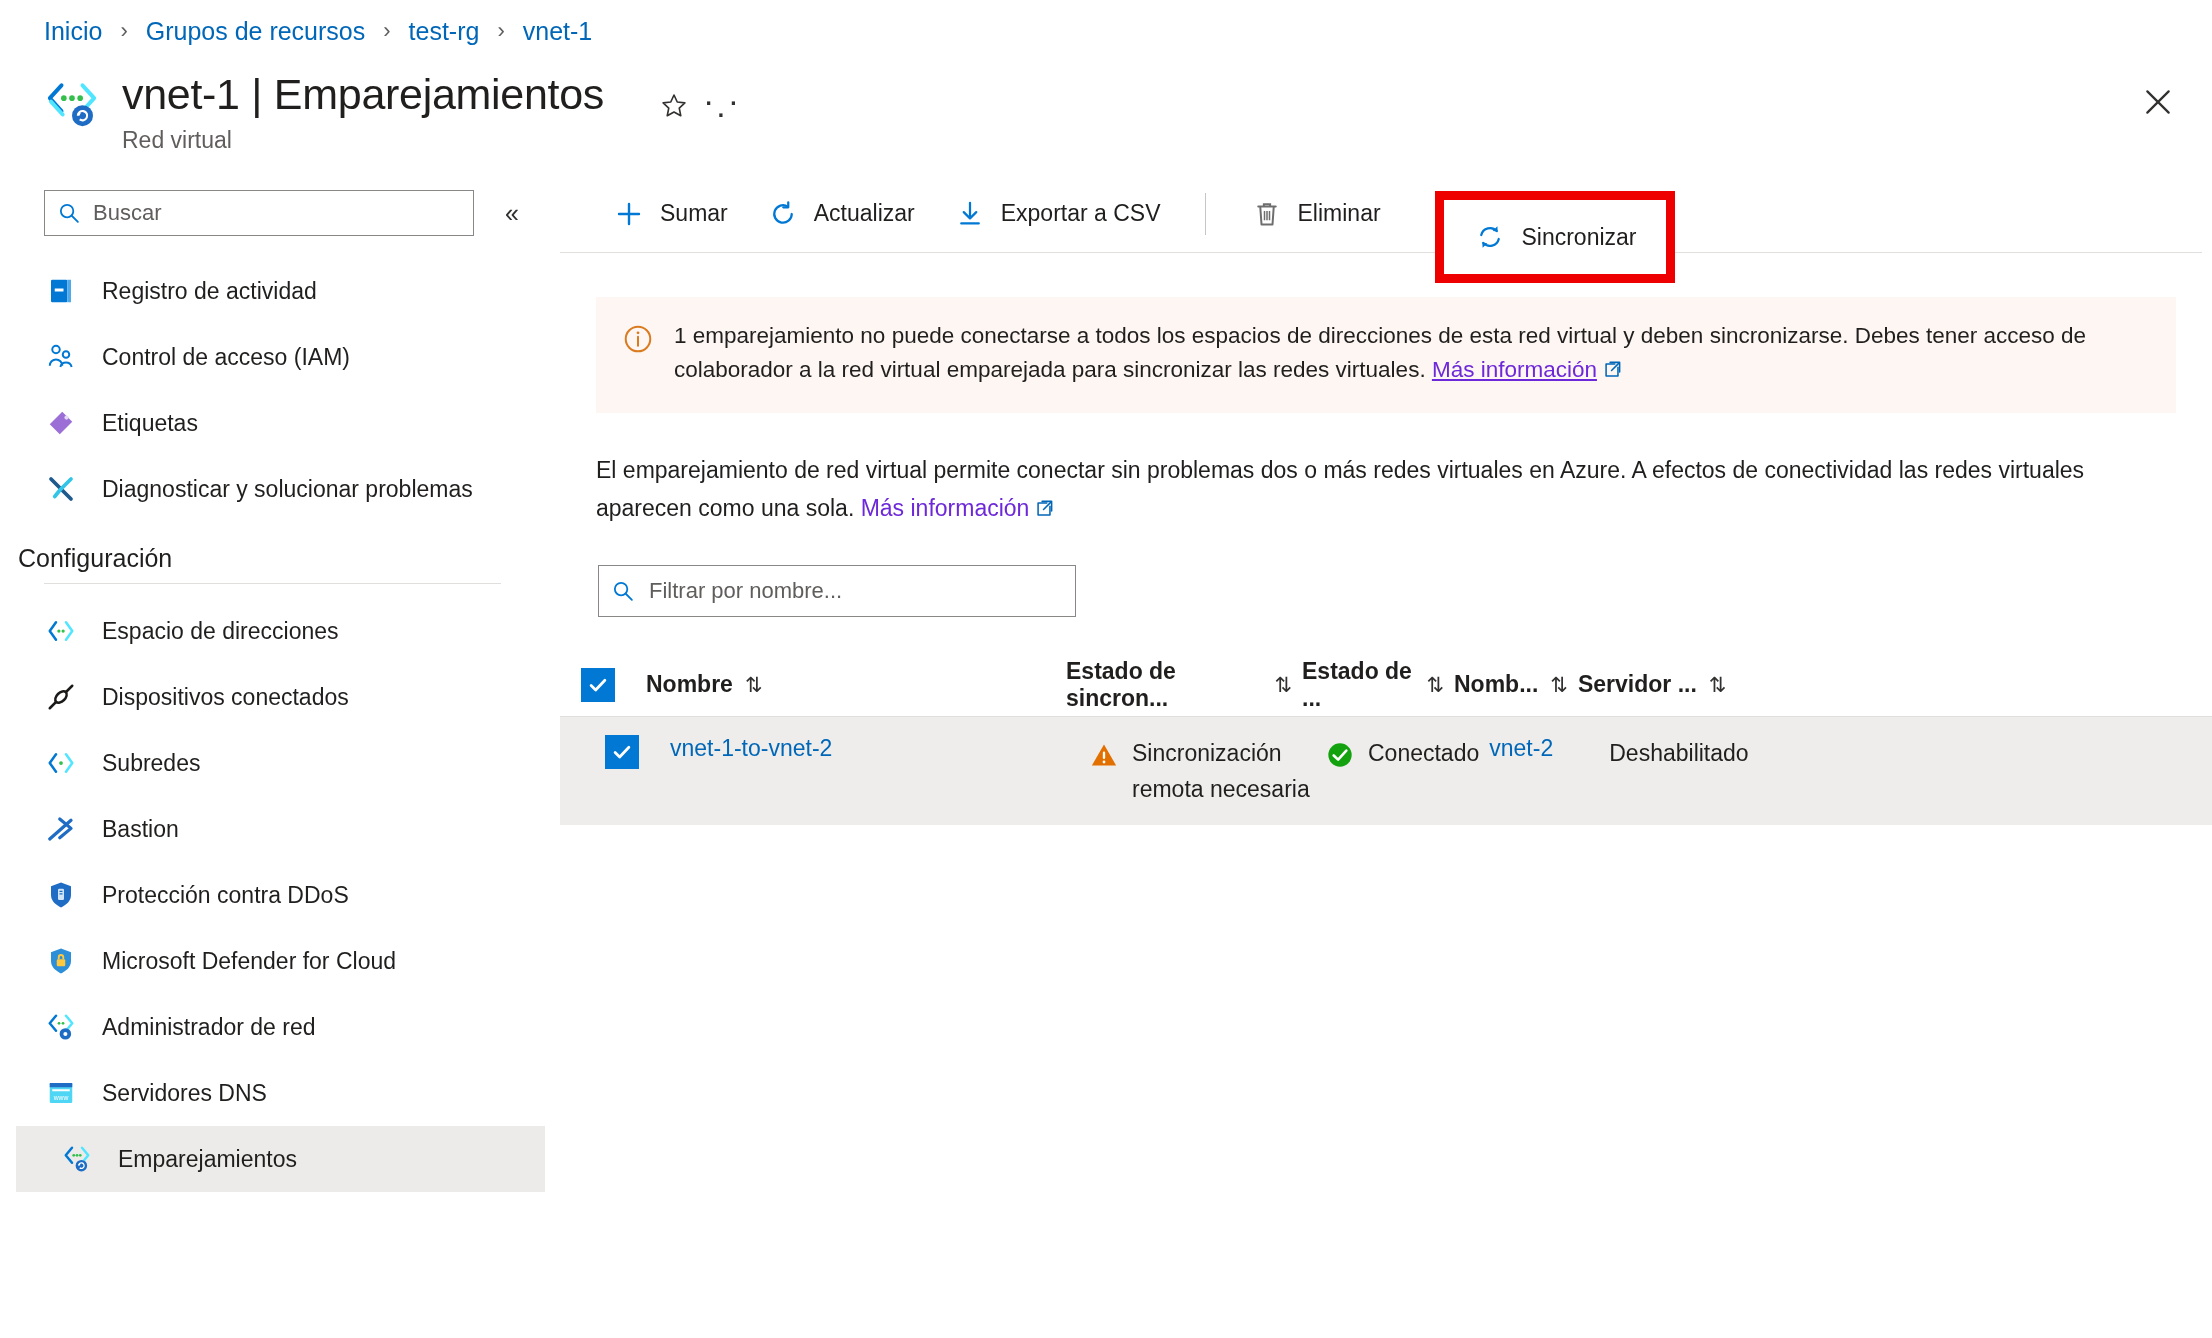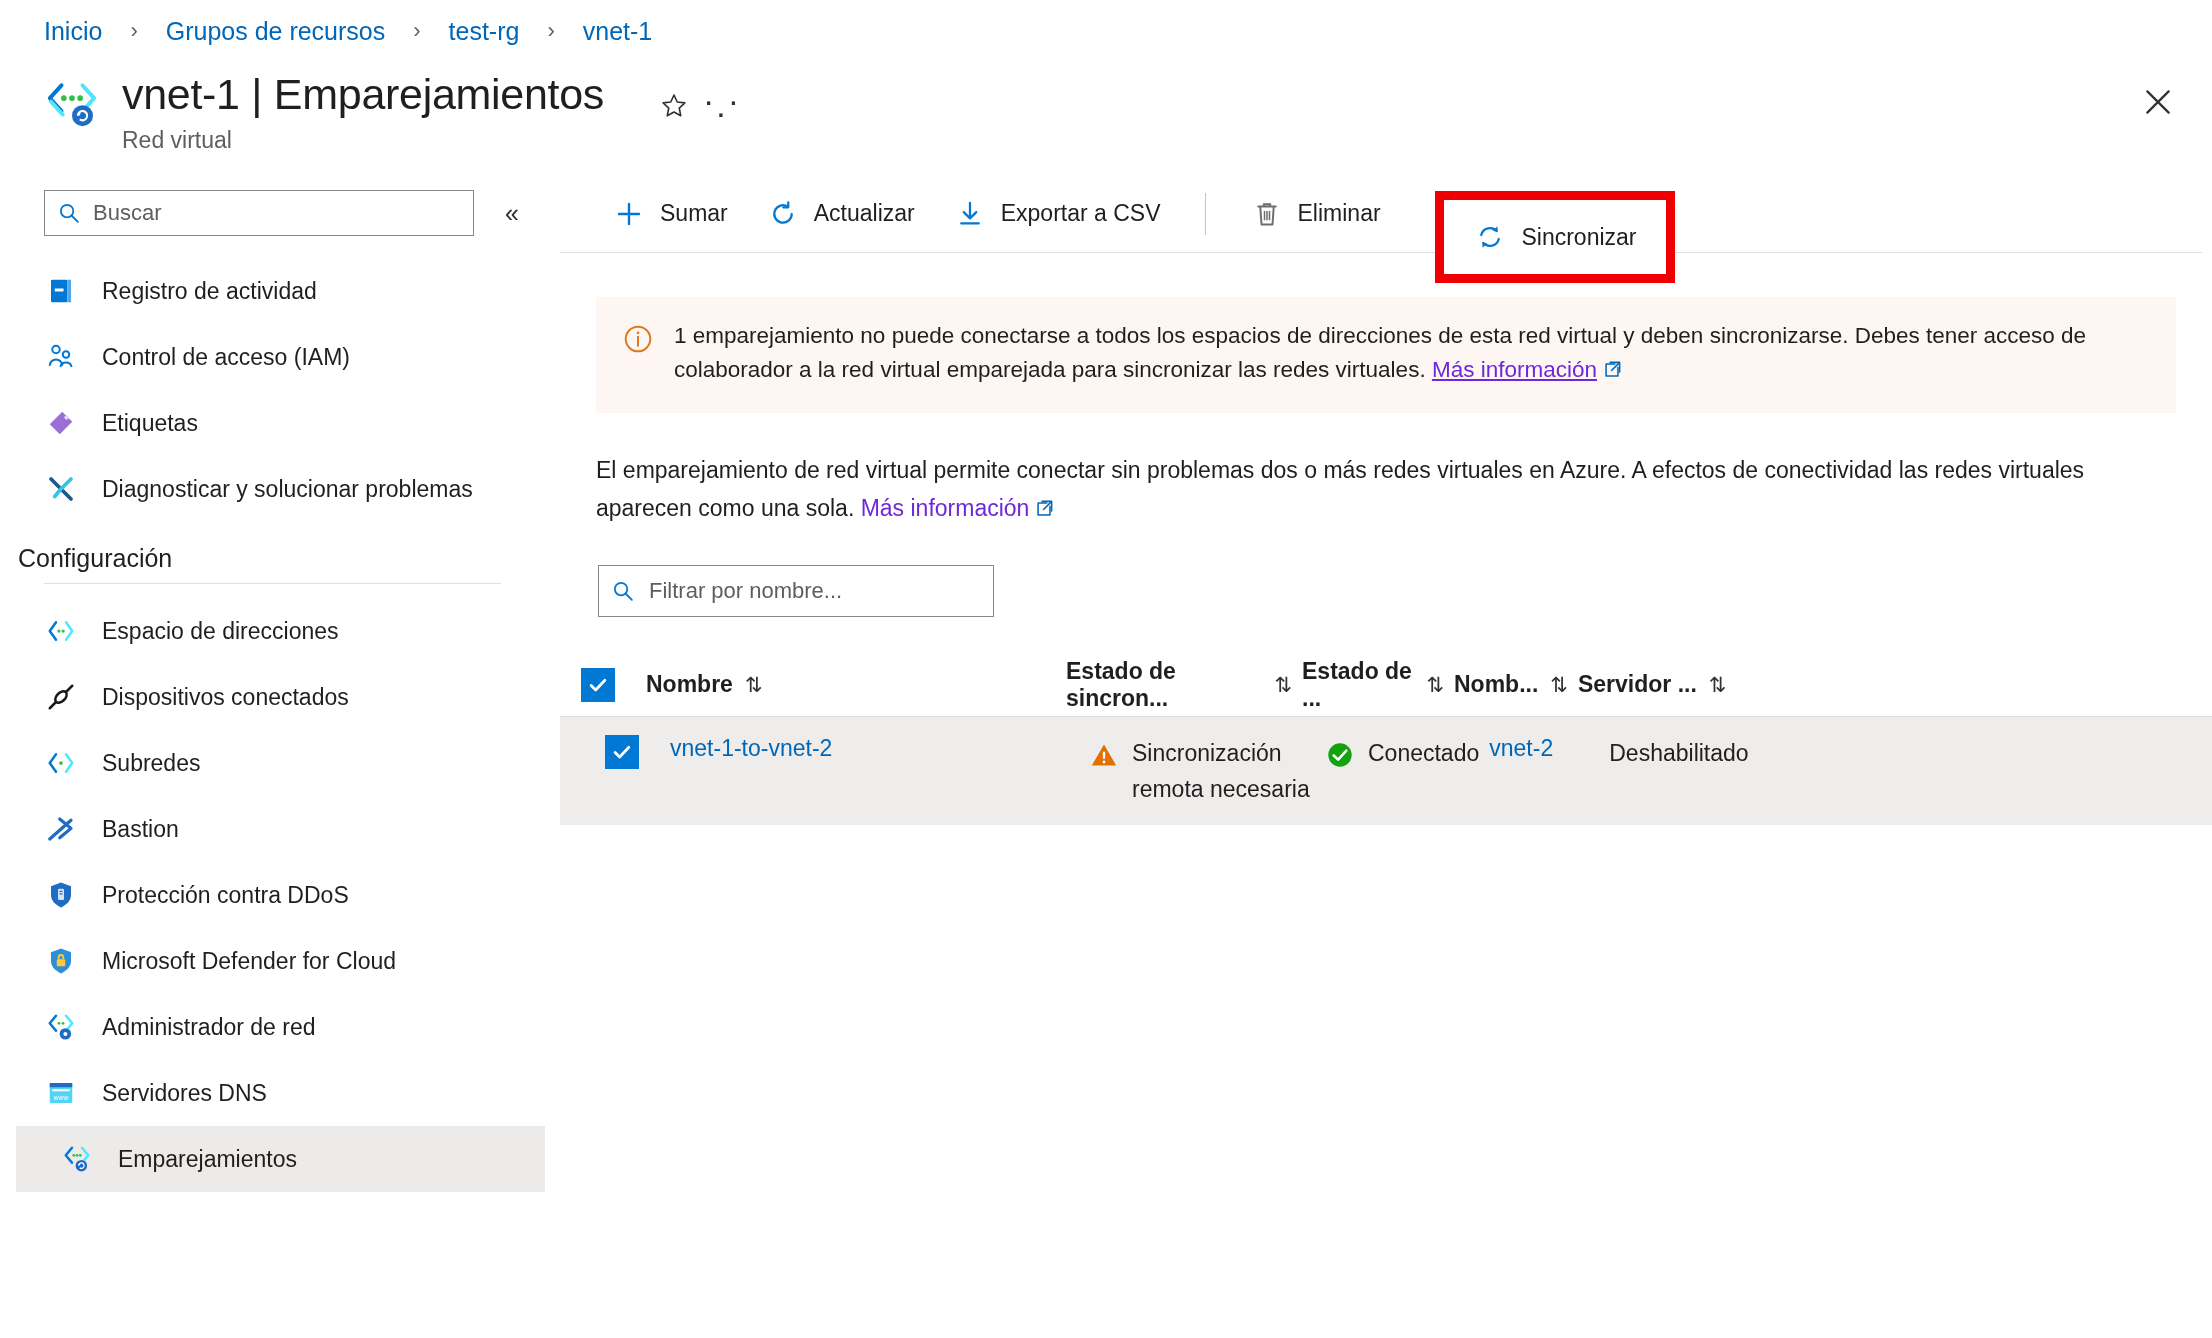--- a/index.html
+++ b/index.html
@@ -9,21 +9,21 @@
     background: #ffffff;
     font-family: "Liberation Sans", sans-serif;
     color: #1b1a19;
     overflow: hidden;
   }
   #page { position: relative; width: 2212px; height: 1338px; background: #fff; }
 
   
   #breadcrumb {
     position: absolute; left: 44px; top: 16px;
-    display: flex; gap: 14px;
+    display: flex; gap: 4px;
     font-size: 25px; line-height: 30px;
   }
   #breadcrumb .crumb { color: #0067b8; cursor: pointer; white-space: nowrap; }
   #breadcrumb .sep {
     color: #605e5c; font-size: 22px; margin: 0 14px; user-select: none;
   }
 
   
   #title-row {
     position: absolute; left: 44px; top: 68px;
@@ -141,21 +141,21 @@
   
   #description {
     margin: 38px 36px 0 36px; font-size: 23px; line-height: 38px;
     color: #201f1e; max-width: 1600px;
   }
   #description .inline-link { text-decoration: none; }
 
   
   #filter-wrap { margin: 36px 0 0 38px; }
   #filter-box {
-    width: 396px; height: 52px; border: 1px solid #8a8886; background: #fff;
+    width: 478px; height: 52px; border: 1px solid #8a8886; background: #fff;
     display: flex; align-items: center;
   }
   #filter-input {
     border: none; outline: none; background: transparent;
     font-size: 22px; font-family: "Liberation Sans", sans-serif;
     color: #323130; margin-left: 12px; width: 410px; height: 46px;
   }
   #filter-input::placeholder { color: #605e5c; }
 
   

